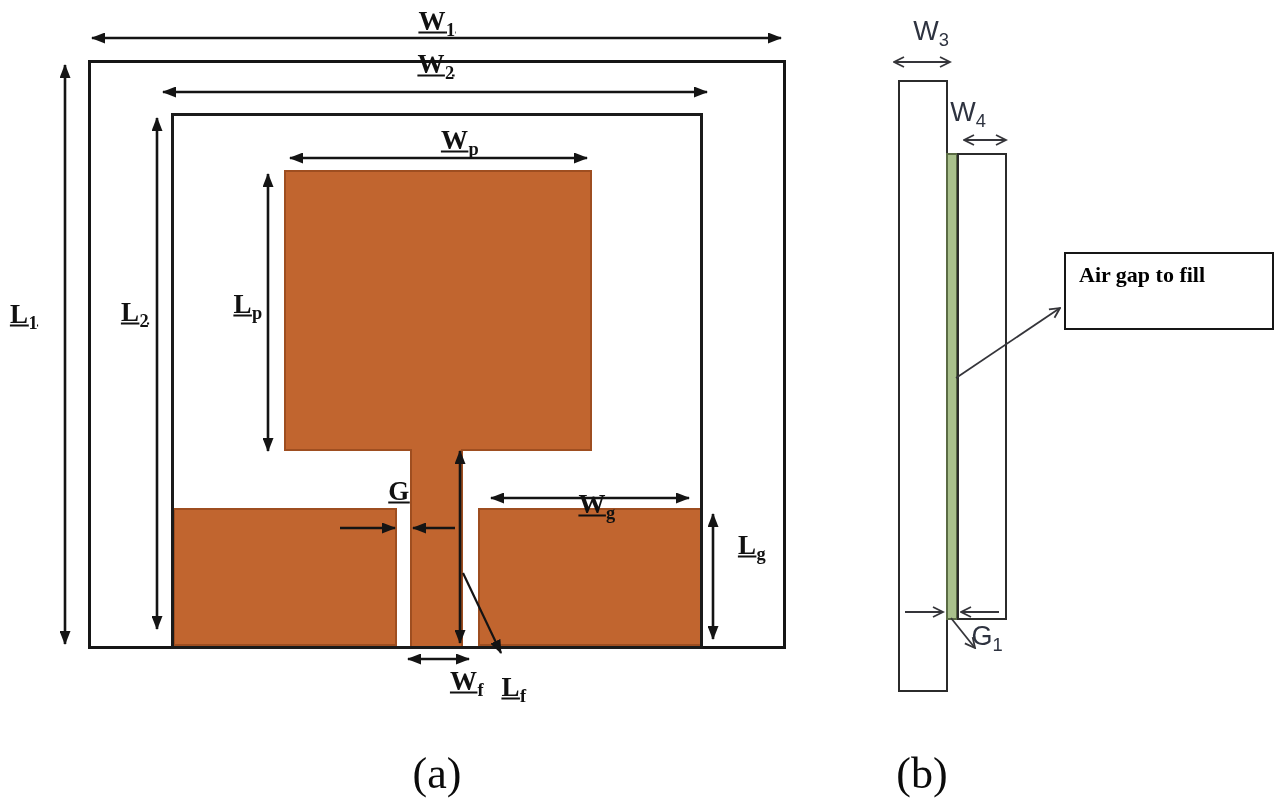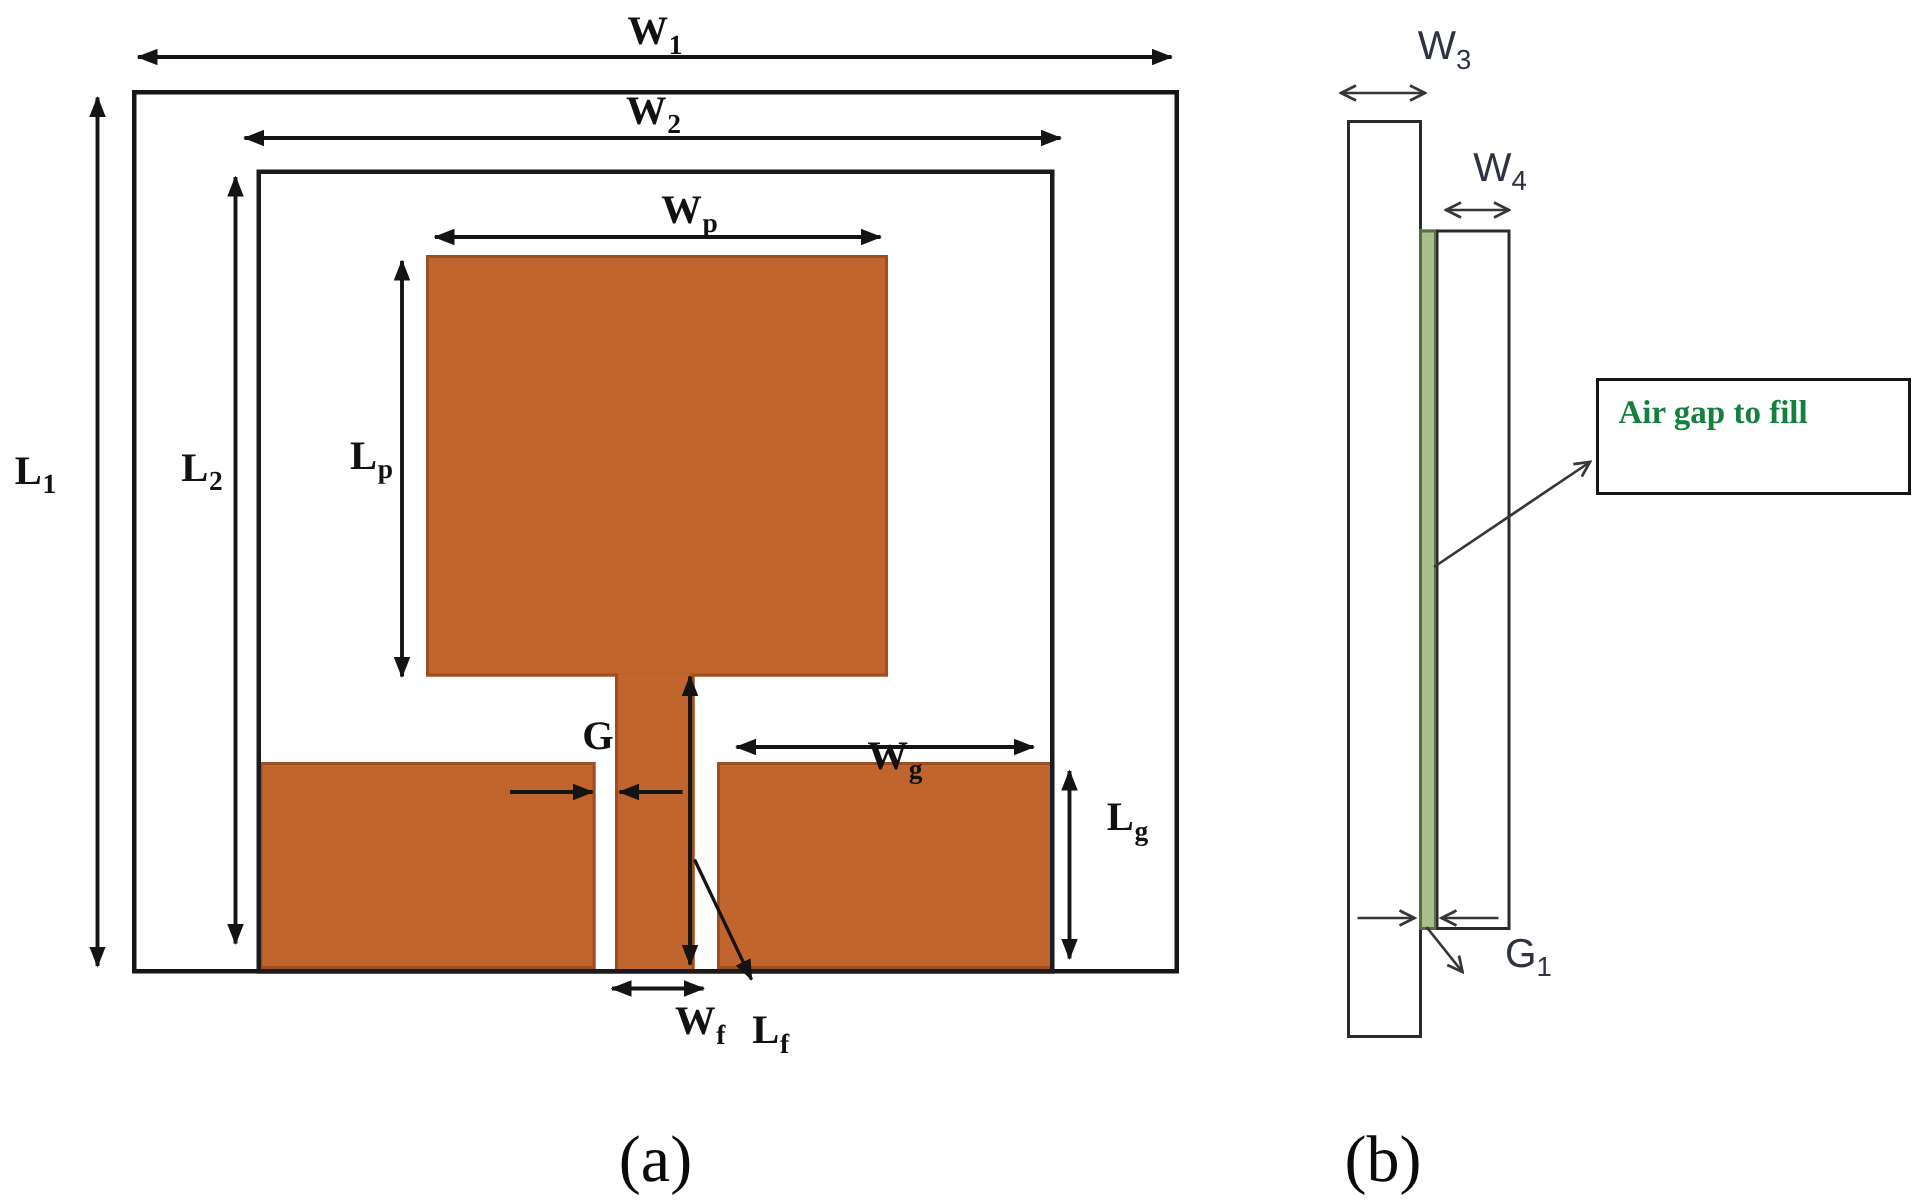--- a/index.html
+++ b/index.html
@@ -14,29 +14,29 @@
   .patch{left:284px;top:170px;width:308px;height:281px;border:2px solid;z-index:2;}
   .feed{left:410px;top:449px;width:53px;height:197px;border-left:2px solid;border-right:2px solid;z-index:3;}
   .gnd-left{left:173px;top:508px;width:224px;height:138px;border:2px solid;z-index:2;}
   .gnd-right{left:478px;top:508px;width:224px;height:138px;border:2px solid;z-index:2;}
   
   .slab-left{left:898px;top:80px;width:50px;height:612px;border:2px solid #2b2b2b;background:#ffffff;z-index:2;}
   .lc-strip{left:946px;top:153px;width:12px;height:467px;border:2px solid;z-index:3;}
   .slab-right{left:957px;top:153px;width:50px;height:467px;border:2px solid #2b2b2b;background:#ffffff;z-index:4;}
   .ann-box{
     left:1064px;top:252px;width:210px;height:78px;border:2px solid #161616;background:#ffffff;z-index:6;
-    padding:7px 0 0 13px;font-size:22px;font-weight:600;color:#15803d;line-height:28px;white-space:nowrap;
+    padding:7px 0 0 13px;font-size:22px;font-weight:600;color:#000000;line-height:28px;white-space:nowrap;
   }
   
   .overlay{left:0;top:0;width:1280px;height:802px;z-index:10;pointer-events:none;}
   
   .lbl{position:absolute;transform:translate(-50%,-50%);z-index:11;white-space:nowrap;color:#111111;}
-  .dimA{font-weight:700;font-size:27px;letter-spacing:0.5px;}
+  .dimA{font-weight:700;font-size:27px;letter-spacing:0.5px;text-decoration:underline;}
   .dimA sub, .dimB sub{font-size:0.68em;line-height:0;}
-  .dimB{font-family:"Liberation Sans","DejaVu Sans",sans-serif;font-weight:500;font-size:27px;color:#2e3340;margin-left:32px;}
+  .dimB{font-family:"Liberation Sans","DejaVu Sans",sans-serif;font-weight:500;font-size:27px;color:#2e3340;}
   .cap{font-size:44px;font-weight:400;color:#0b0b0b;}
 </style>
 </head>
 <body>
 
 <div class="canvas">
 
   <div class="abs outer-rect"></div>
   <div class="abs inner-rect"></div>
   <div class="abs patch" style="background-color: rgb(193, 101, 47); border-color: rgb(158, 78, 32);"></div>
@@ -80,21 +80,21 @@
       <line x1="894" y1="62" x2="950" y2="62" marker-start="url(#vee)" marker-end="url(#vee)"></line>
       <line x1="964" y1="140" x2="1006" y2="140" marker-start="url(#vee)" marker-end="url(#vee)"></line>
       <line x1="905" y1="612" x2="943" y2="612" marker-end="url(#vee)"></line>
       <line x1="999" y1="612" x2="961" y2="612" marker-end="url(#vee)"></line>
       <line x1="951" y1="618" x2="975" y2="648" marker-end="url(#vee)"></line>
       <line x1="956" y1="378" x2="1060" y2="308" marker-end="url(#vee)"></line>
     </g>
   </svg>
 
   <div class="lbl dimA" style="left:437px;top:21px"><span>W</span><sub>1</sub></div>
-  <div class="lbl dimA" style="left:436px;top:74px"><span>W</span><sub>2</sub></div>
+  <div class="lbl dimA" style="left:436px;top:64px"><span>W</span><sub>2</sub></div>
   <div class="lbl dimA" style="left:460px;top:140px"><span>W</span><sub>p</sub></div>
   <div class="lbl dimA" style="left:24px;top:314px"><span>L</span><sub>1</sub></div>
   <div class="lbl dimA" style="left:135px;top:312px"><span>L</span><sub>2</sub></div>
   <div class="lbl dimA" style="left:248px;top:304px"><span>L</span><sub>p</sub></div>
   <div class="lbl dimA" style="left:399px;top:491px"><span>G</span><sub></sub></div>
   <div class="lbl dimA" style="left:597px;top:504px"><span>W</span><sub>g</sub></div>
   <div class="lbl dimA" style="left:752px;top:545px"><span>L</span><sub>g</sub></div>
   <div class="lbl dimA" style="left:467px;top:681px"><span>W</span><sub>f</sub></div>
   <div class="lbl dimA" style="left:514px;top:687px"><span>L</span><sub>f</sub></div>
 

